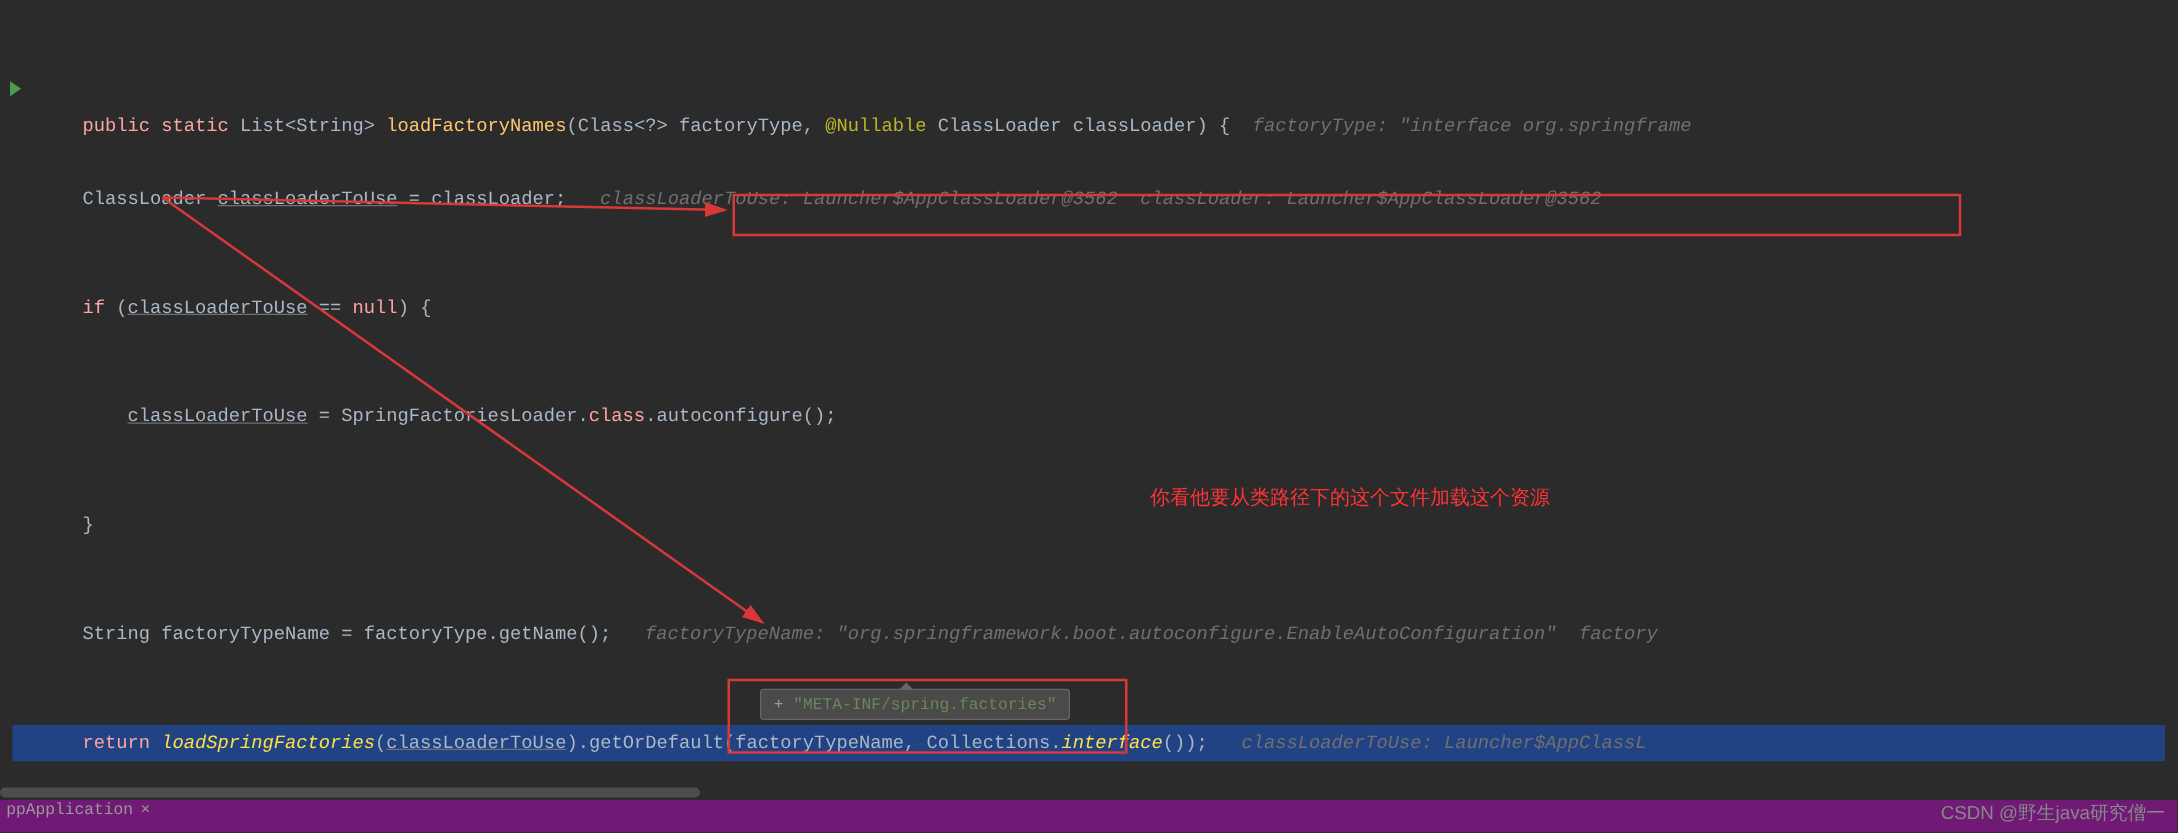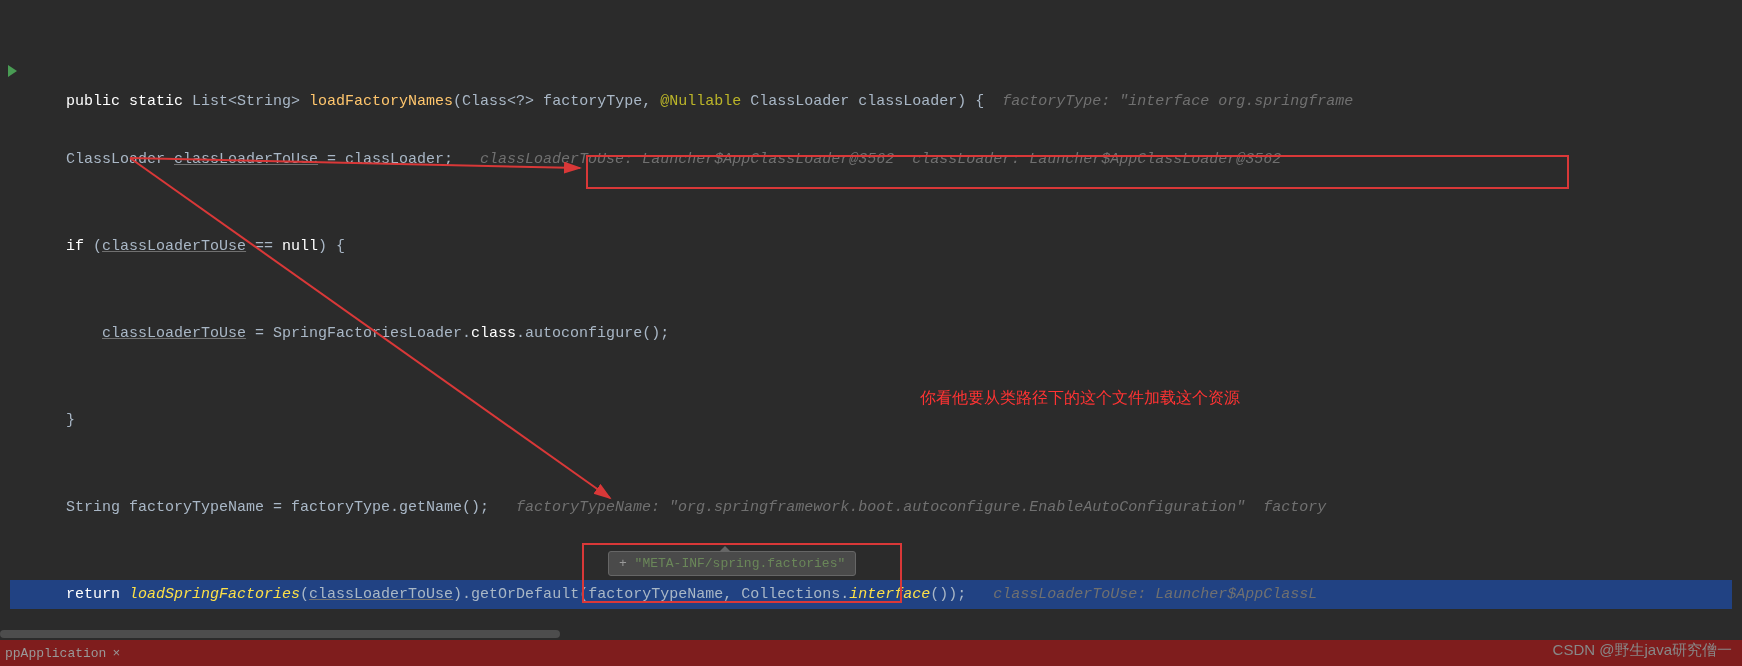--- a/index.html
+++ b/index.html
@@ -14,21 +14,21 @@
   position: relative;
 }
 .code-area {
   padding: 0 10px;
   line-height: 29px;
   white-space: pre;
   position: relative;
 }
 .line { position: relative; height: 29px; padding-left: 20px; }
 .highlighted { background: #214283; }
-.kw { color: #ffffff; }
+.kw { color: #fca5a5; }
 .str { color: #6a8759; }
 .method-decl { color: #ffc66d; }
 .annotation { color: #bbb529; margin-top: 42px; }
 .hint { color: #707070; font-style: italic; }
 .ul { text-decoration: underline; text-decoration-color: #707070; }
 .call-it { font-style: italic; color: #fde047; }
 
 .red-box1 {
   position: absolute;
   border: 2px solid #d93838;
@@ -74,24 +74,24 @@
   position: absolute;
   top: 0; left: 0;
   width: 1742px; height: 666px;
   pointer-events: none;
   z-index: 4;
 }
 .bottom-tab {
   position: absolute;
   bottom: 0; left: 0;
   height: 26px;
-  background: #7f1d1d;
+  background: #701a75;
   width: 100%;
   display: flex;
-  align-items: center;
+  align-items: flex-start;
   color: #999;
   font-size: 13px;
   padding-left: 5px;
 }
 .tab-close { margin-left: 6px; cursor: pointer; }
 .watermark {
   position: absolute;
   right: 10px; bottom: 6px;
   color: #888;
   font-size: 15px;

